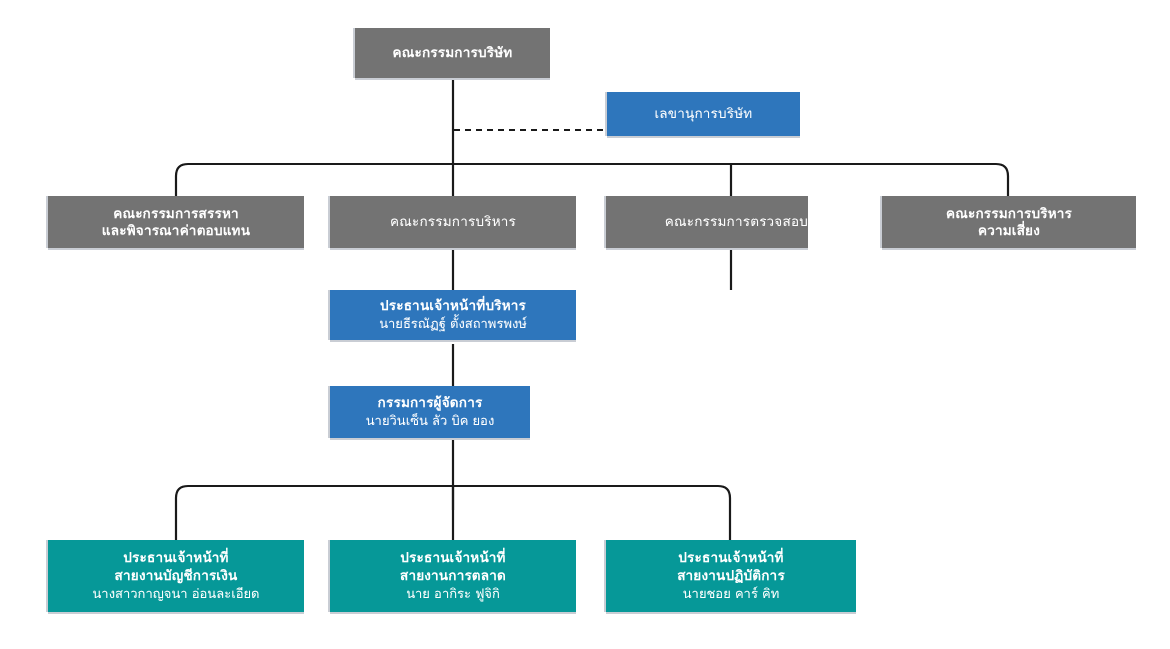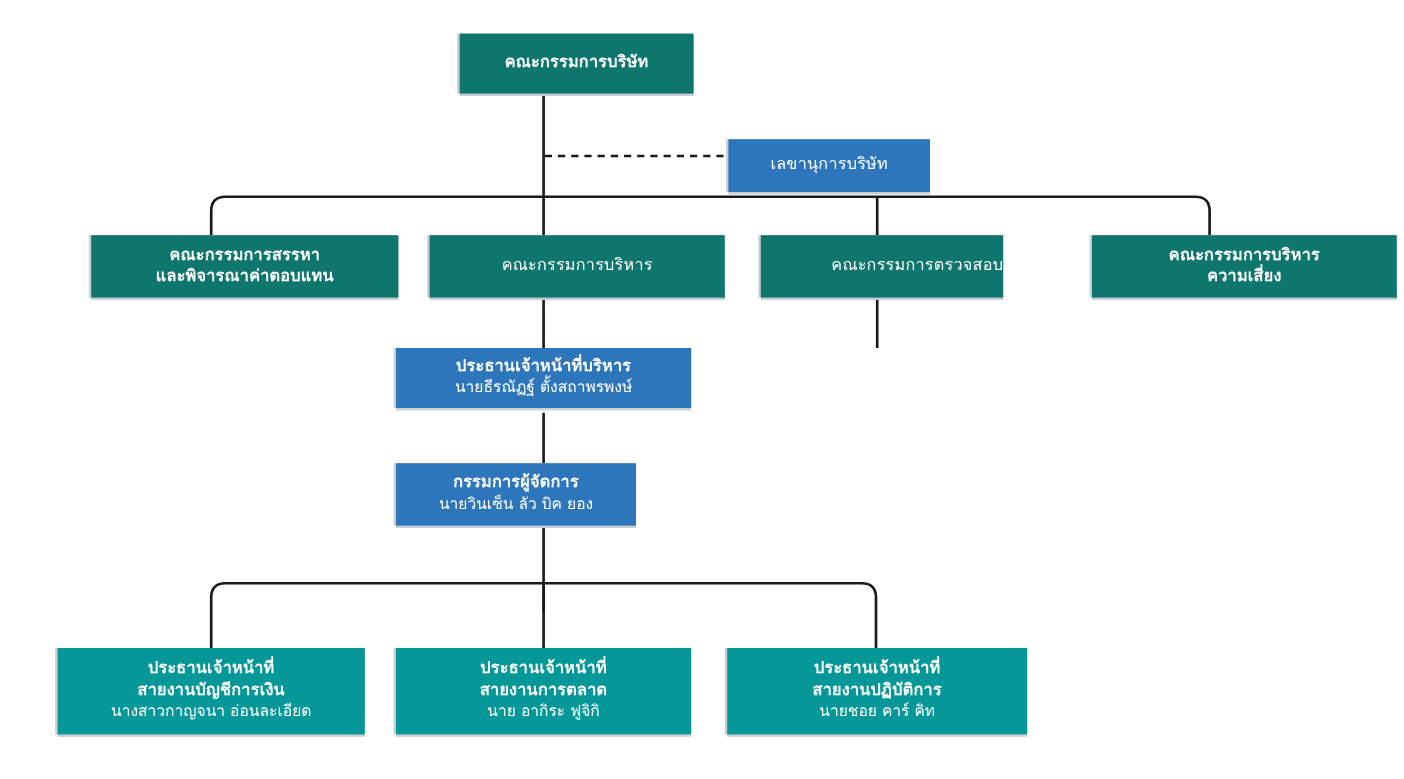--- a/index.html
+++ b/index.html
@@ -16,21 +16,21 @@
     text-align:center;
     color:#ffffff;
     line-height:1.28;
     box-shadow:-2px 0 0 0 #c9cdd4, 0 2px 0 0 #c9cdd4;
   }
   .node .title{font-weight:bold;font-size:13.5px;letter-spacing:.2px;}
   .node .title.plain{font-weight:normal;}
   .node .person{font-size:13px;color:#ffffff;font-weight:normal;margin-top:2px;}
   .sup{color:#e8352b;font-size:9px;vertical-align:super;font-weight:bold;margin-left:3px;}
 
-  .dark{background:#0f766e;margin-left:28px;}
+  .dark{background:#737373;}
   .mid{background:#2e76bc;}
   .teal{background:#069898;}
 
   svg.links{position:absolute;left:0;top:0;width:1170px;height:649px;pointer-events:none;}
 </style>
 </head>
 <body>
 
 <div id="chart">
 
@@ -50,21 +50,21 @@
     <path d="M731,248 L731,290" stroke="#1a1a1a" stroke-width="2.2" fill="none"></path>
 
     <path d="M176,540 L176,498 Q176,486 188,486 L718,486 Q730,486 730,498 L730,540" stroke="#1a1a1a" stroke-width="2.2" fill="none"></path>
     <path d="M453,486 L453,540" stroke="#1a1a1a" stroke-width="2.2" fill="none"></path>
   </svg>
 
   <div class="node dark" style="left:355px;top:28px;width:195px;height:50px;">
     <span class="title">คณะกรรมการบริษัท</span>
   </div>
 
-  <div class="node mid" style="left:607px;top:116px;width:168px;height:44px;">
+  <div class="node mid" style="left:607px;top:92px;width:193px;height:44px;">
     <span class="title plain">เลขานุการบริษัท</span>
   </div>
 
   <div class="node dark" style="left:48px;top:196px;width:256px;height:52px;">
     <span class="title">คณะกรรมการสรรหา</span>
     <span class="title">และพิจารณาค่าตอบแทน</span>
   </div>
 
   <div class="node dark" style="left:330px;top:196px;width:246px;height:52px;">
     <span class="title plain">คณะกรรมการบริหาร</span>

